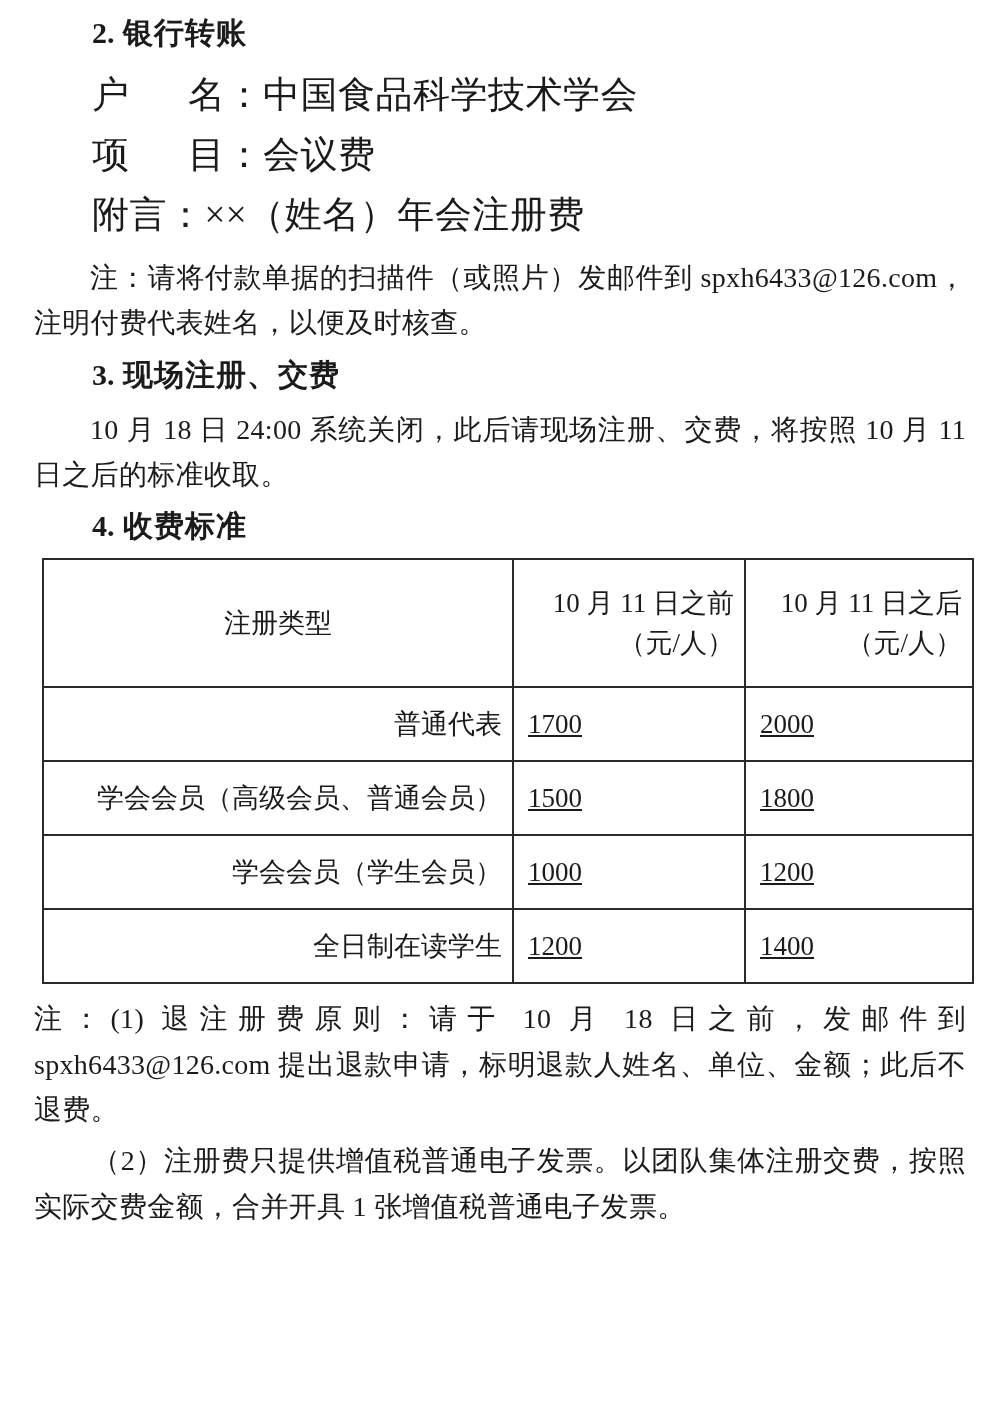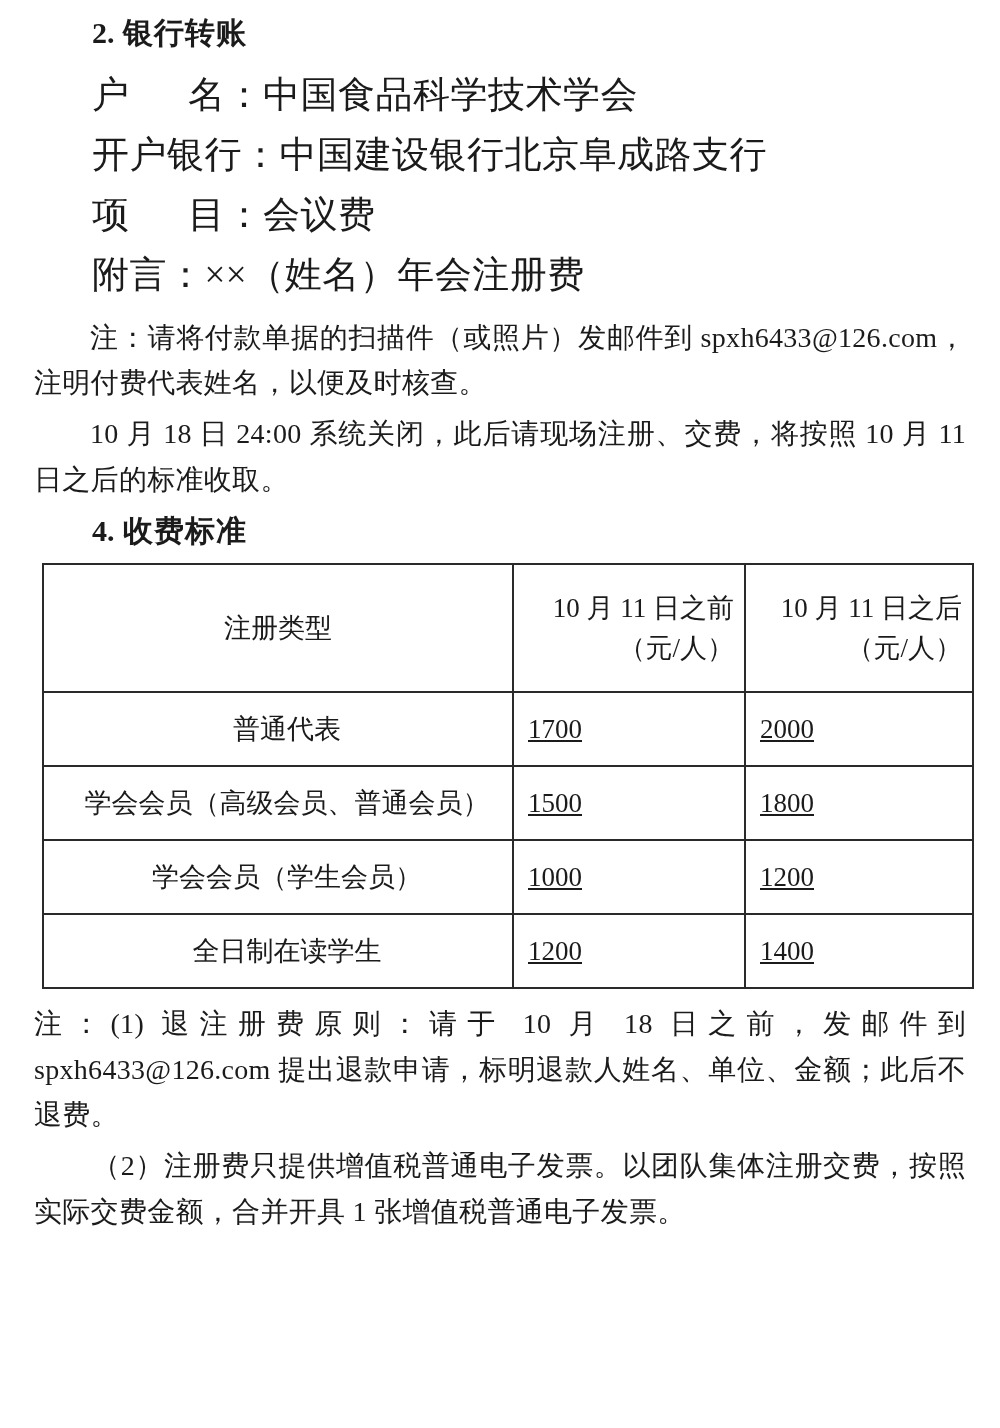--- a/index.html
+++ b/index.html
@@ -76,21 +76,21 @@
     line-height: 1.5;
   }
   table.fees thead td {
     text-align: center;
     height: 110px;
   }
   table.fees thead td.type-head {
     text-align: center;
   }
   table.fees tbody td.label {
-    text-align: center;
+    text-align: right;
     padding-left: 28px;
     height: 56px;
   }
   table.fees tbody td.val {
     text-align: left;
     padding-left: 14px;
     text-decoration: underline;
   }
   table.fees tbody td.label.two-line {
     height: 108px;
@@ -124,33 +124,36 @@
 <div class="page">
   <div class="content">
 
     <div class="heading">
       <span class="num">2.</span>
       <span>银行转账</span>
     </div>
 
     <div class="line"><span>户      名：</span><span>中国食品科学技术学会</span></div>
 
-    <div class="line"><span>开户银行：</span><span>中国建设银行北京阜成路支行</span></div>
 
 
     <div class="line"><span>项      目：</span><span>会议费</span></div>
 
     <div class="line"><span>附言：</span><span>××（姓名）年会注册费</span></div>
 
     <div class="spacer-sm"></div>
 
     <p class="para indent block-note">注：请将付款单据的扫描件（或照片）发邮件到 spxh6433@126.com，注明付费代表姓名，以便及时核查。</p>
 
     <div class="spacer-sm"></div>
 
+    <div class="heading">
+      <span class="num">3.</span>
+      <span>现场注册、交费</span>
+    </div>
 
     <p class="para indent">10 月 18 日 24:00 系统关闭，此后请现场注册、交费，将按照 10 月 11 日之后的标准收取。</p>
 
     <div class="spacer-sm"></div>
 
     <div class="heading">
       <span class="num">4.</span>
       <span>收费标准</span>
     </div>
 

